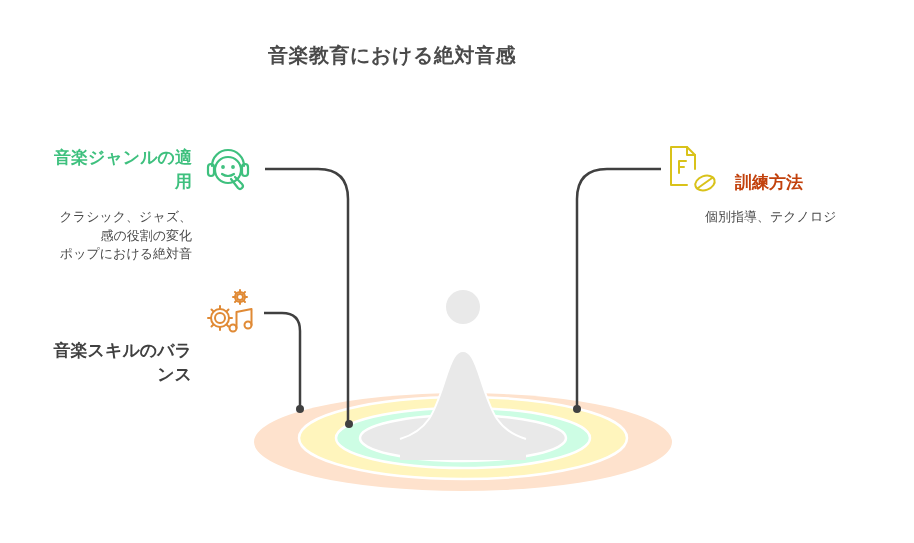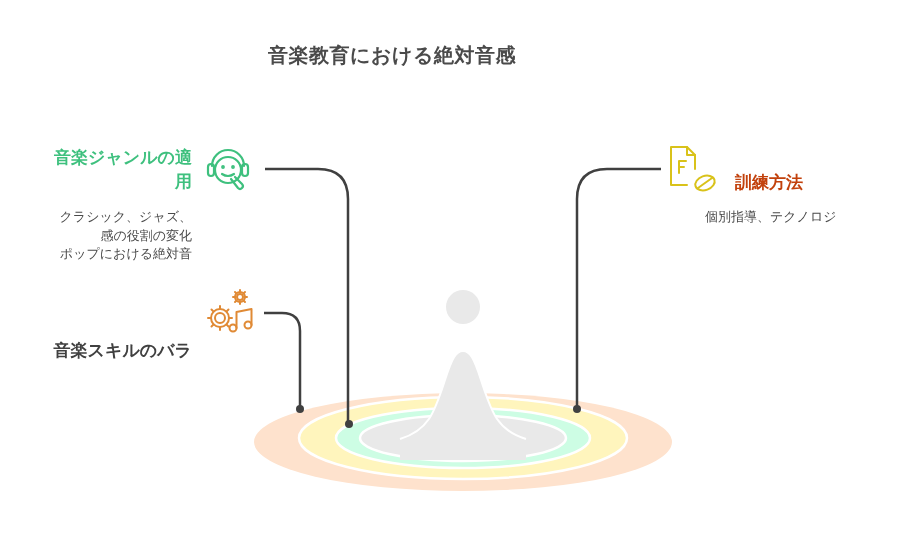--- a/index.html
+++ b/index.html
@@ -56,20 +56,21 @@
     <circle cx="26" cy="28" r="13"></circle>
     <circle cx="21" cy="25" r="0.8" fill="#3ec07e"></circle>
     <circle cx="31" cy="25" r="0.8" fill="#3ec07e"></circle>
     <path d="M20 32 Q26 36 32 32"></path>
     <path d="M29 37 L36 46 Q38 48 40 46 Q42 44 40 42 L33 35"></path>
   </g>
 </svg>
 
 <div class="heading right-align" style="left:20px; top:305px; width:172px; color:#404040;margin-top:33px;">
   <div>音楽スキルのバラ</div>
+  <div>ンス</div>
 </div>
 <div class="desc right-align" style="left:20px; top:351px; width:172px;">
 </div>
 <svg class="icon" width="56" height="52" viewBox="0 0 56 52" style="left:202px; top:286px;">
   <g fill="none" stroke="#e08a35" stroke-width="2" stroke-linecap="round" stroke-linejoin="round">
 
     <circle cx="38" cy="11" r="3"></circle>
     <path d="M38 4 L38 6 M38 16 L38 18 M31 11 L33 11 M43 11 L45 11 M33 6 L34.5 7.5 M41.5 14.5 L43 16 M43 6 L41.5 7.5 M34.5 14.5 L33 16"></path>
     <circle cx="38" cy="11" r="5"></circle>
 

